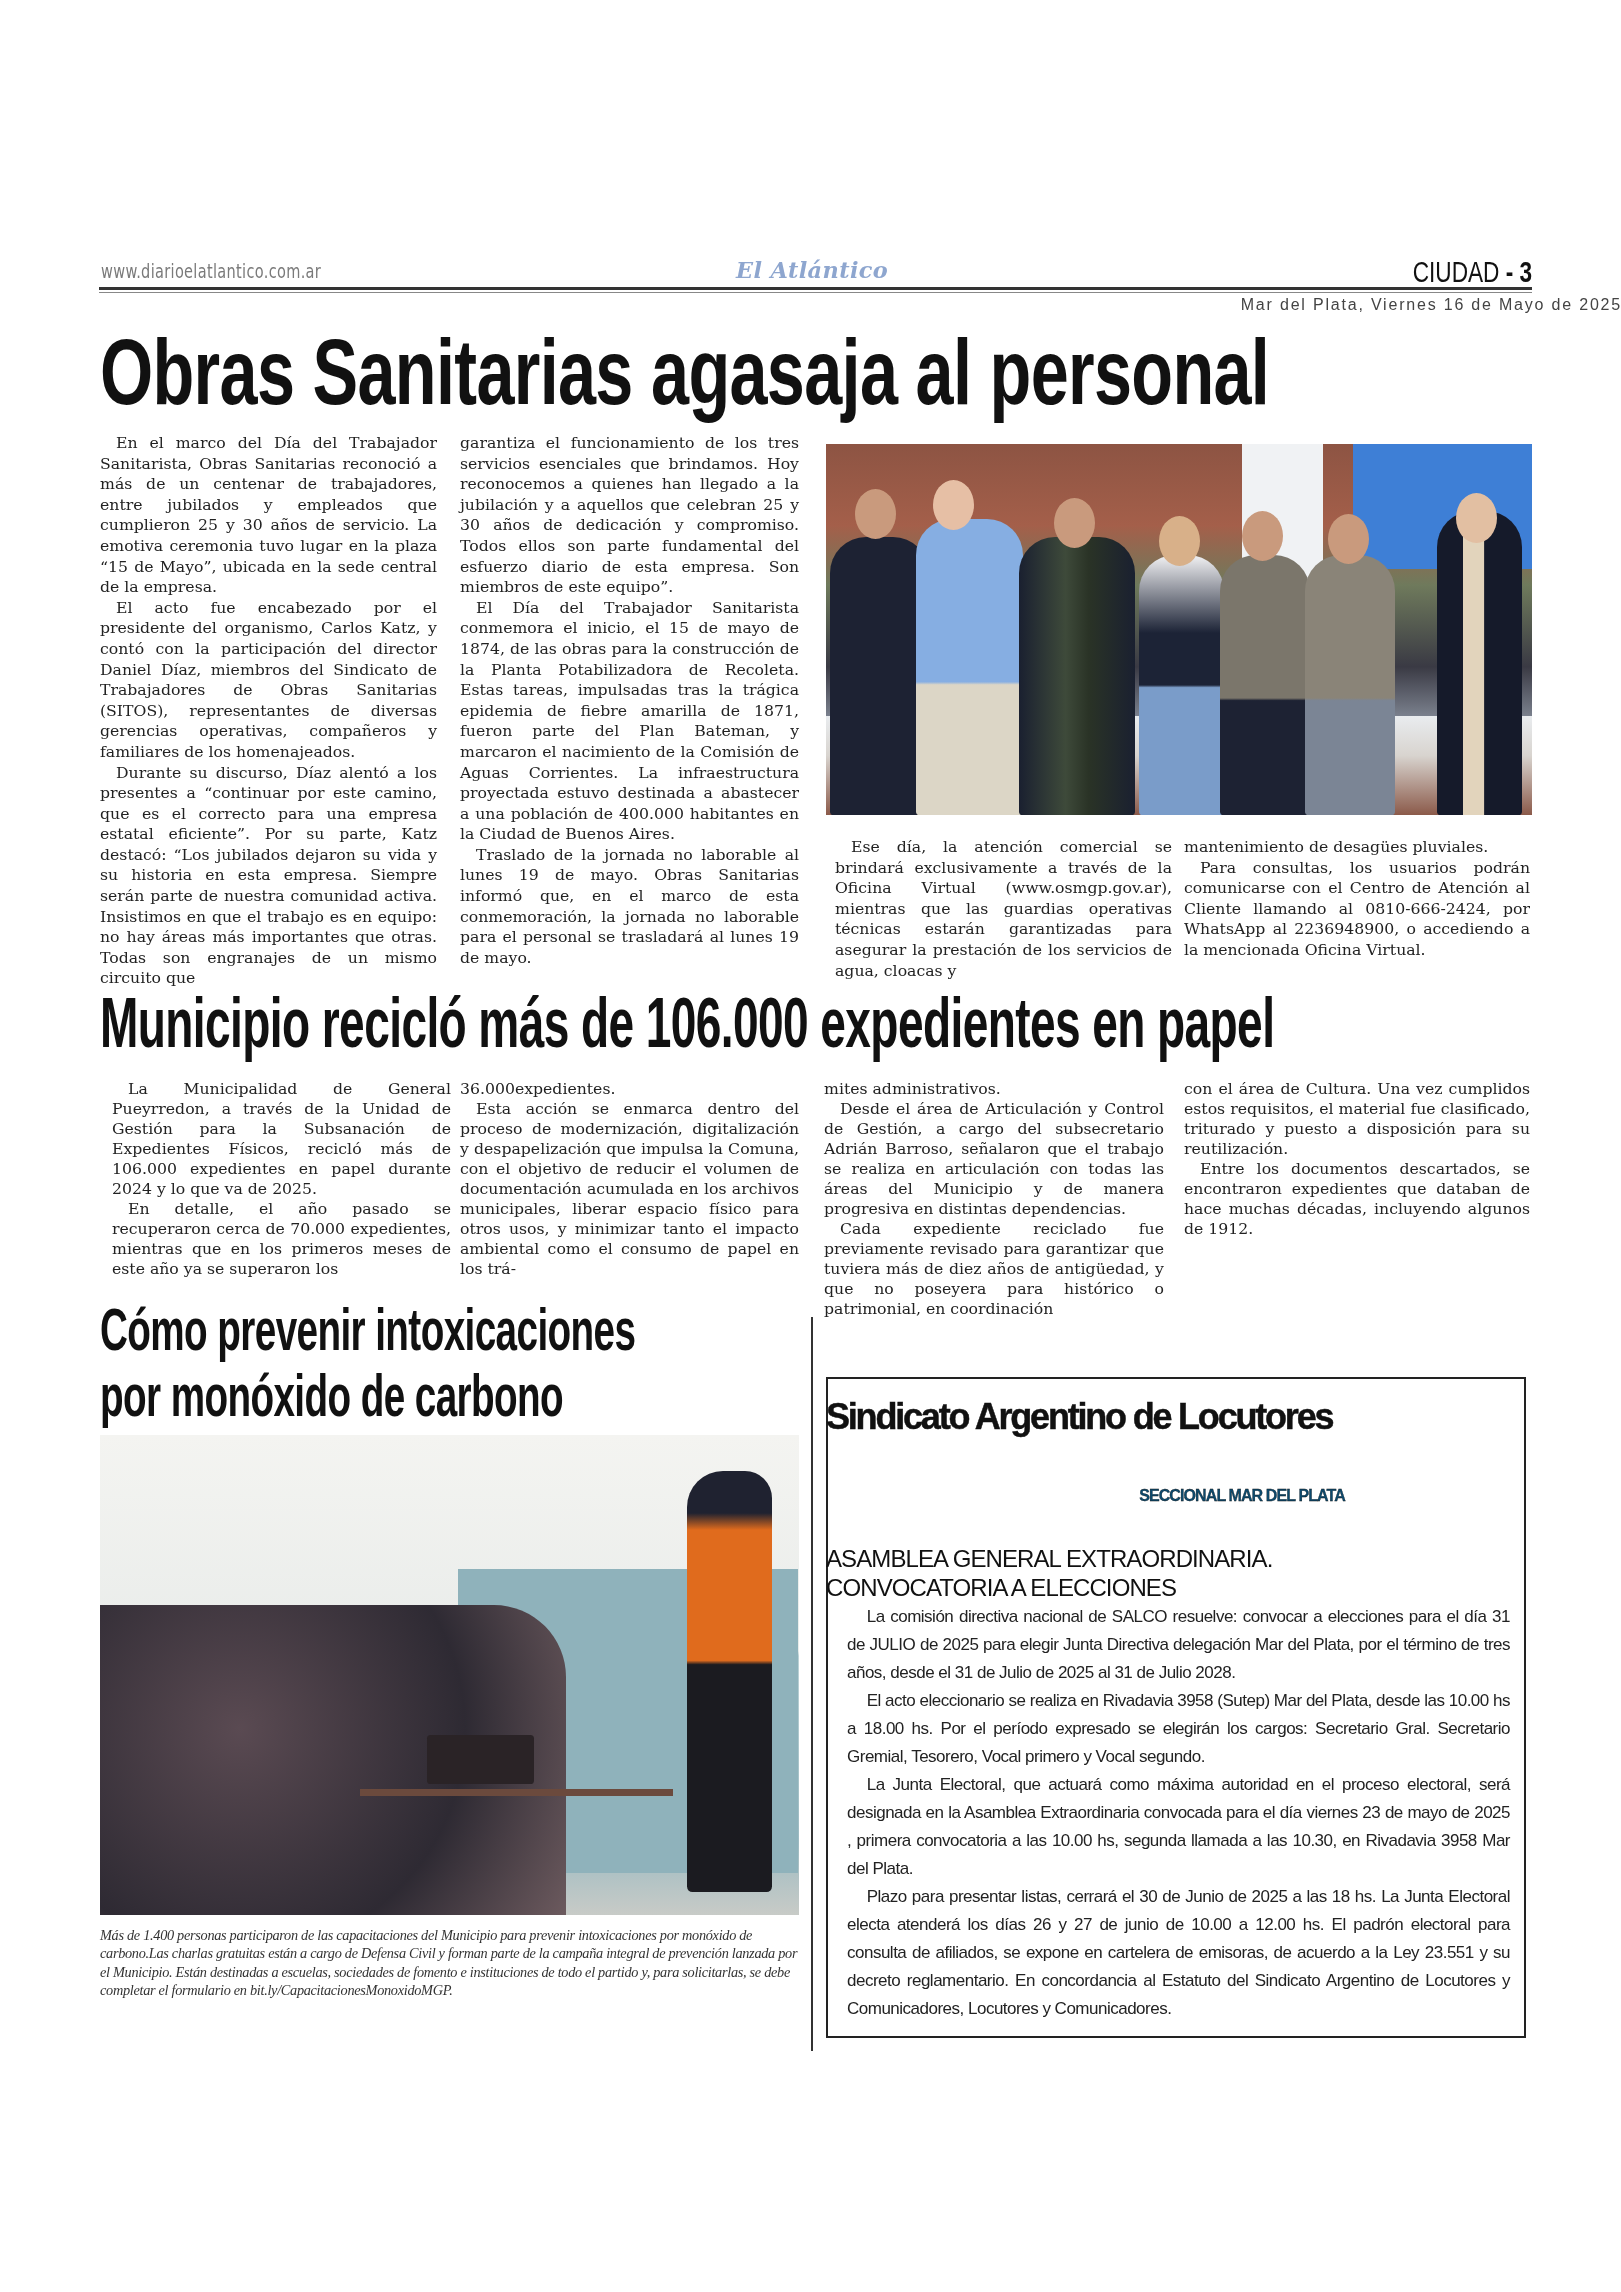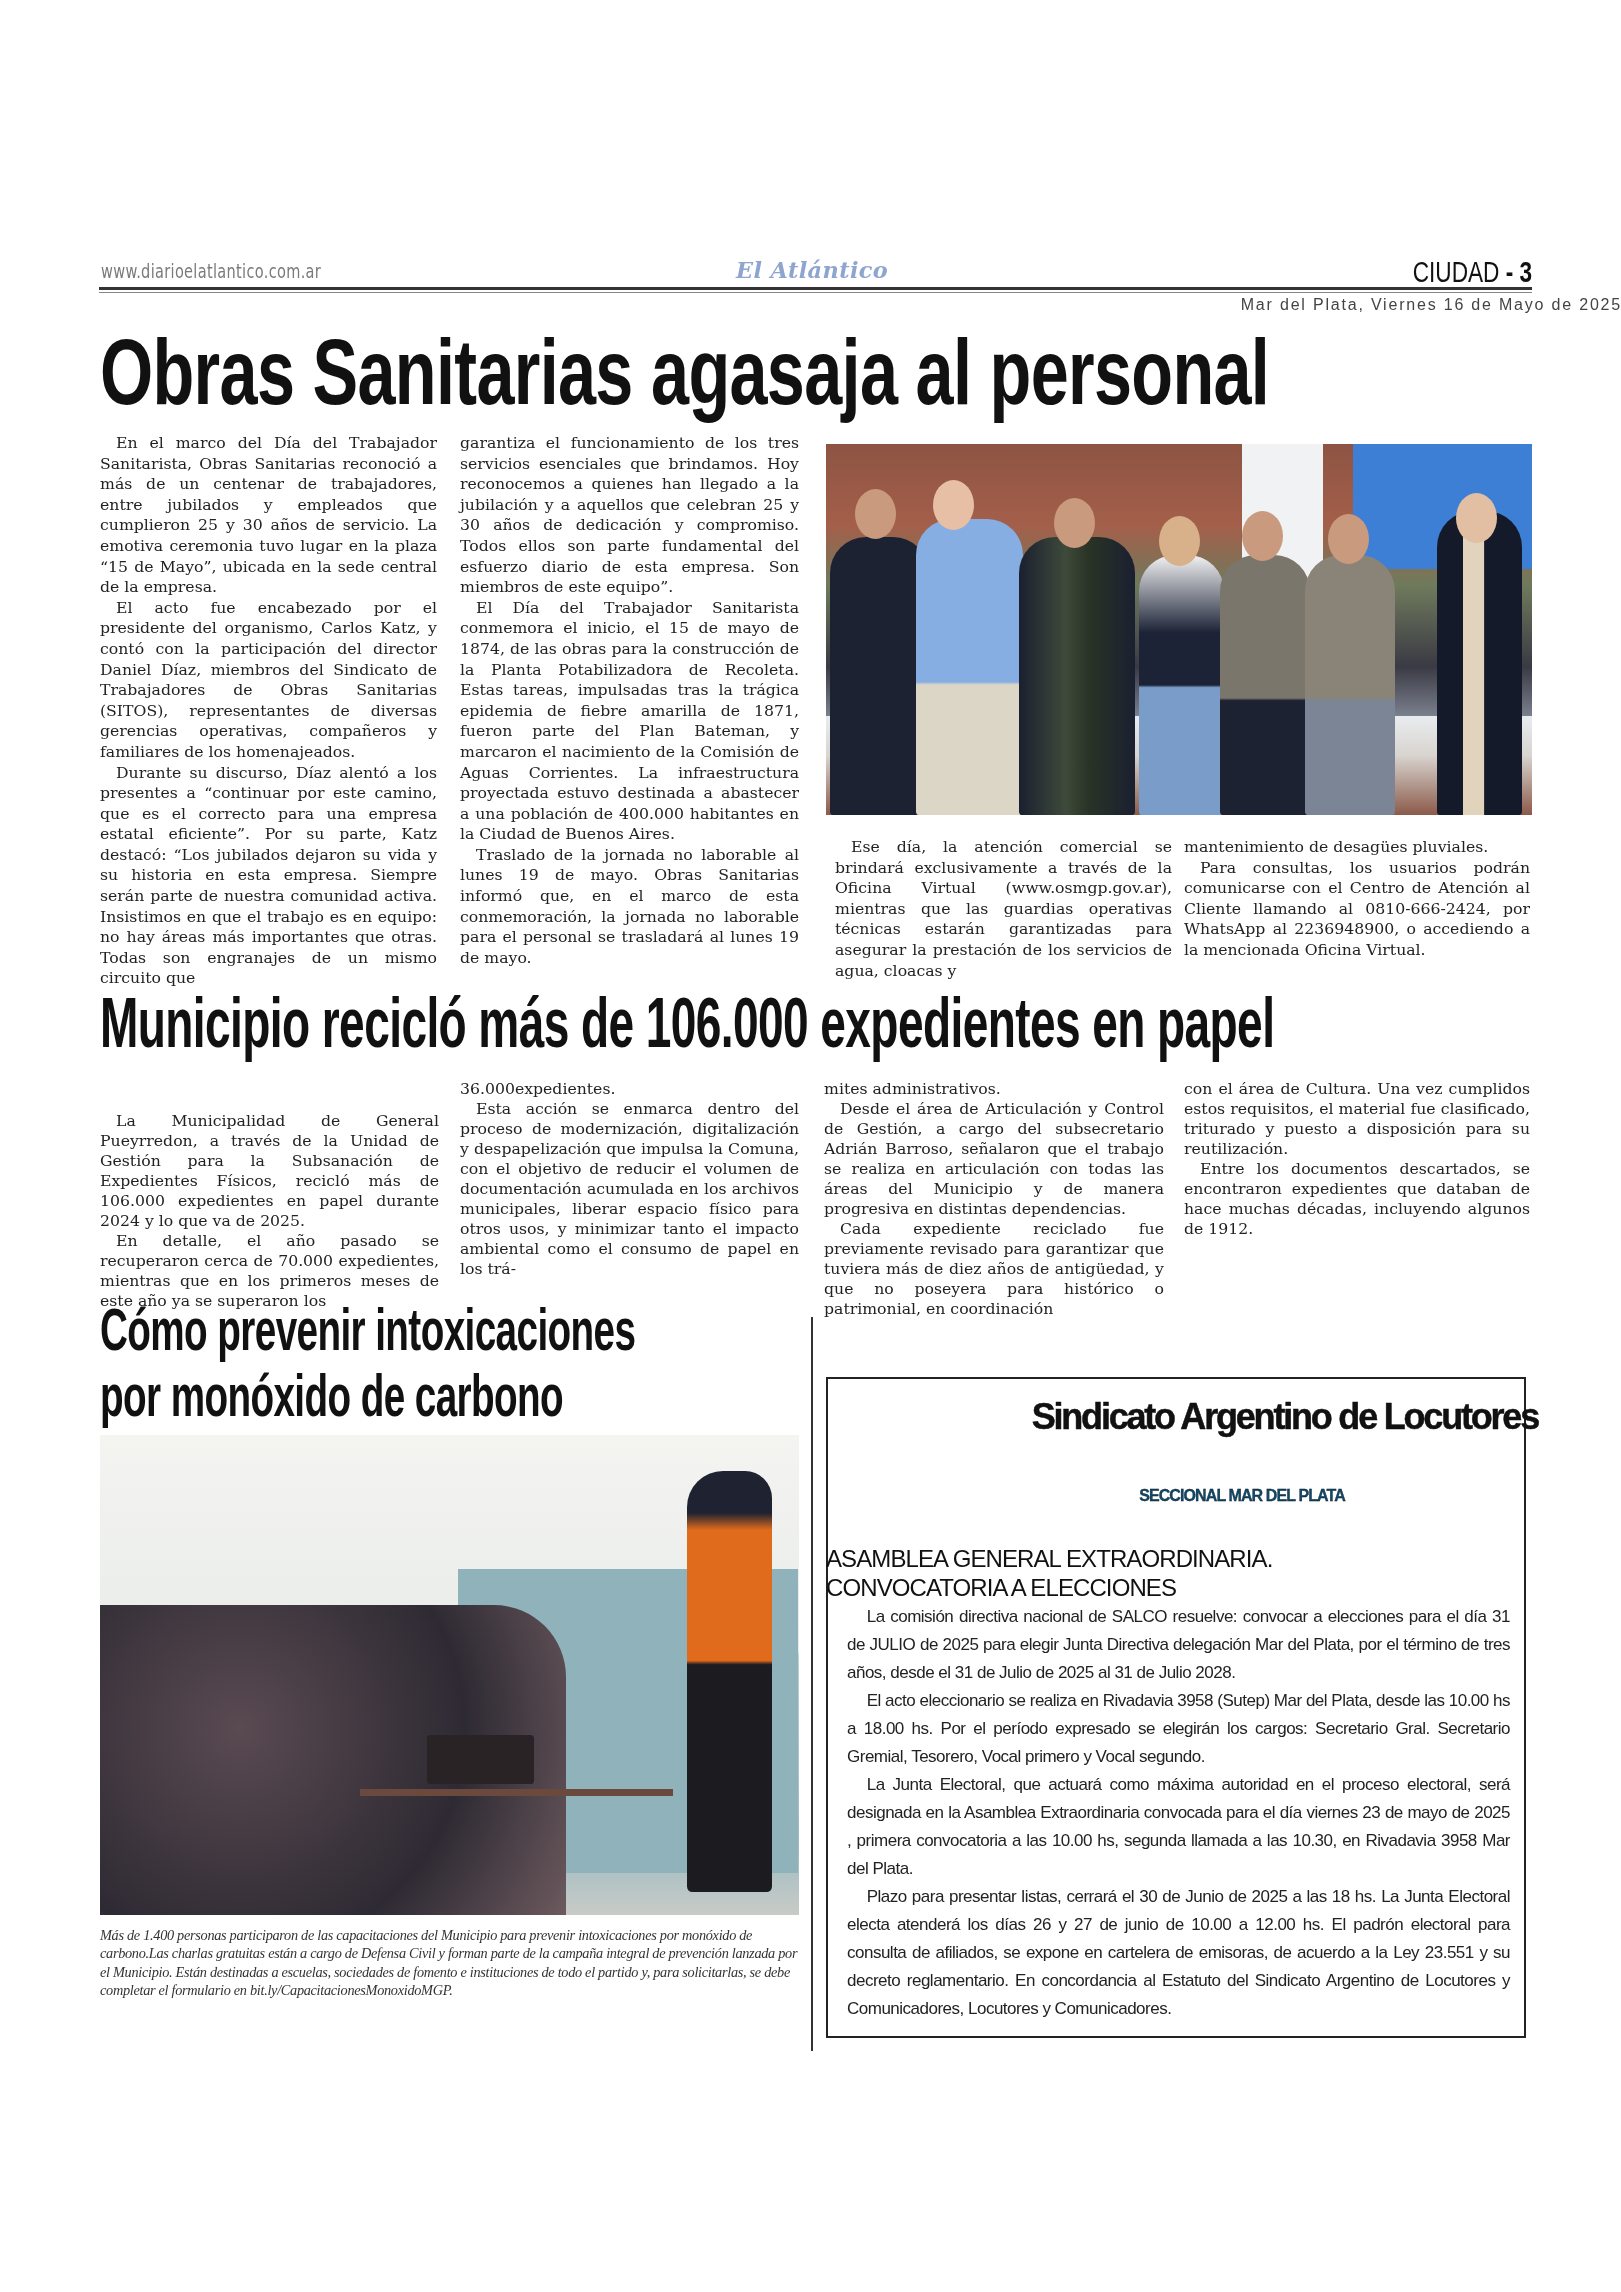--- a/index.html
+++ b/index.html
@@ -26,21 +26,21 @@
   .col p { margin: 0; text-indent: 16px; }
   .col p.noindent { text-indent: 0; }
   .col1 { left: 100px; top: 433px; width: 337px; }
   .col2 { left: 460px; top: 433px; width: 339px; }
   .col3 { left: 835px; top: 837px; width: 337px; }
   .col4 { left: 1184px; top: 837px; width: 346px; }
 
   .cond { font-family: "DejaVu Serif", serif; font-size: 15.7px; line-height: 20px; color: #222; text-align: justify; }
   .cond p { margin: 0; text-indent: 16px; }
   .cond p.noindent { text-indent: 0; }
-  .m1 { left: 100px; top: 1079px; width: 339px; margin-top: 32px; }
+  .m1 { left: 112px; top: 1079px; width: 339px; }
   .m2 { left: 460px; top: 1079px; width: 339px; }
   .m3 { left: 824px; top: 1079px; width: 340px; }
   .m4 { left: 1184px; top: 1079px; width: 346px; }
 
   
   .photo1 { left: 826px; top: 444px; width: 706px; height: 371px; overflow: hidden; background: linear-gradient(180deg, #8d5443 0%, #a45f4a 22%, #6f7a5c 38%, #3a3a44 60%, #9aa3b1 80%, #7e6c63 100%); }
   .photo1 .sky { position: absolute; right: 0; top: 0; width: 179px; height: 125px; background: #3e7fd6; }
   .photo1 .bldg-white { position: absolute; left: 416px; top: 0; width: 81px; height: 179px; background: #f0f2f4; }
   .photo1 .ground { position: absolute; left: 0; bottom: 0; width: 100%; height: 99px; background: linear-gradient(180deg, #e9ecef 0%, #d8d4cf 40%, #8b5a4a 100%); }
   .photo1 .person { position: absolute; bottom: 0; border-radius: 36px 36px 3.6px 3.6px; }
@@ -53,21 +53,21 @@
   .photo2 .table { position: absolute; left: 260px; top: 354px; width: 313px; height: 125px; border-top: 7.2px solid #6b4a3d; }
   .photo2 .projector { position: absolute; left: 327px; top: 300px; width: 107px; height: 49px; background: #2a2326; border-radius: 3.6px; }
 
   .caption { left: 100px; top: 1926px; width: 699px; font-family: Liberation Serif, serif; font-style: italic; font-size: 14.3px; line-height: 18.4px; color: #333; letter-spacing: -0.3px; }
 
   
   .vrule { left: 811px; top: 1317px; width: 1.8px; height: 734px; background: #333; }
 
   
   .adbox { left: 826px; top: 1377px; width: 700px; height: 661px; border: 2.7px solid #222; box-sizing: border-box; }
-  .ad-title { left: 826px; width: 700px; top: 1395px; text-align: right; font-family: "Liberation Sans", sans-serif; font-weight: 900; font-size: 36px; line-height: 43px; letter-spacing: -2.2px; color: #111; padding-left: 12px; -webkit-text-stroke: 0.5px #111; }
+  .ad-title { left: 826px; width: 700px; top: 1395px; text-align: left; font-family: "Liberation Sans", sans-serif; font-weight: 900; font-size: 36px; line-height: 43px; letter-spacing: -2.2px; color: #111; -webkit-text-stroke: 0.5px #111; }
   .ad-sub { left: 826px; width: 832px; top: 1487px; text-align: center; font-family: "Liberation Sans", sans-serif; font-weight: bold; font-size: 16px; letter-spacing: -0.9px; color: #0c4a6e; -webkit-text-stroke: 0.3px #111; }
   .ad-heading { left: 826px; width: 700px; top: 1544px; font-family: "Liberation Sans", sans-serif; font-size: 24px; line-height: 29px; color: #111; letter-spacing: -0.9px; }
   .ad-body { left: 847px; top: 1603px; width: 663px; font-family: "Liberation Sans", sans-serif; font-size: 17px; line-height: 28px; color: #222; text-align: justify; letter-spacing: -0.5px; }
   .ad-body p { margin: 0; text-indent: 19.7px; }
 </style>
 </head>
 <body>
 
 <div class="abs site-url">www.diarioelatlantico.com.ar</div>
 <div class="abs logo">El Atlántico</div>

